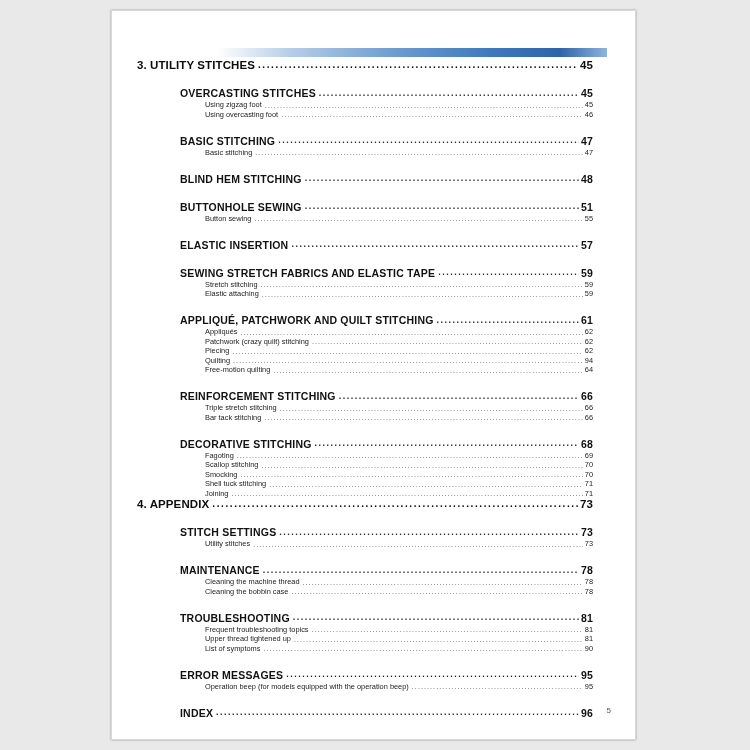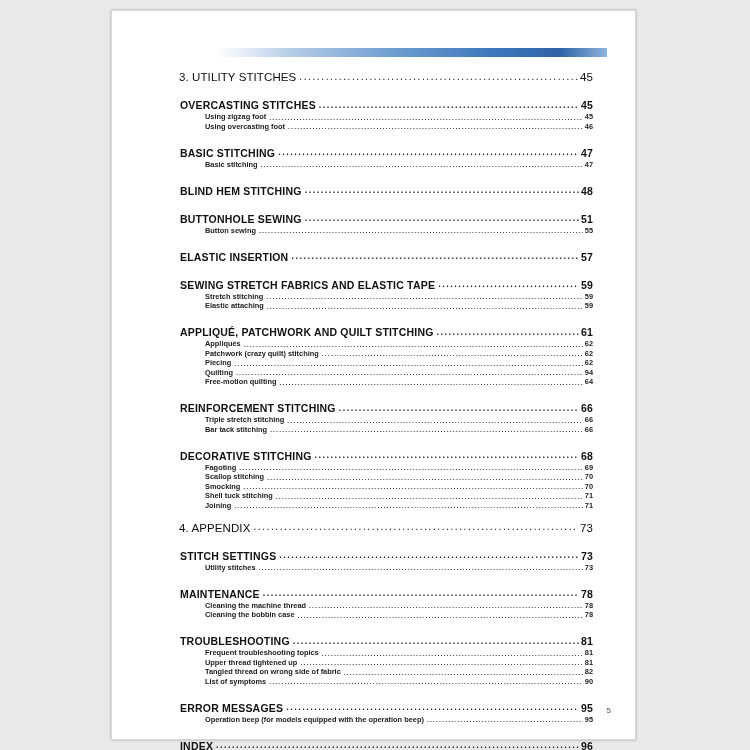--- a/index.html
+++ b/index.html
@@ -63,25 +63,25 @@
     overflow: hidden;
   }
   .pagenum {
     flex: 0 0 auto;
     text-align: right;
   }
 
   
   .lvl0 {
     font-size: 11.5px;
-    font-weight: normal;
+    font-weight: bold;
     color: #0d0d0d;
-    padding-left: 67px;
+    padding-left: 25px;
     padding-right: 22px;
-    margin-top: 12px;
+    margin-top: 0;
     margin-bottom: 2px;
     letter-spacing: .1px;
   }
   .lvl0 .dots::after { font-size: 10px; color: #111; letter-spacing: 1.6px; }
   .lvl0 .pagenum { font-size: 11.5px; }
 
   
   .lvl1 {
     font-size: 10.5px;
     font-weight: bold;
@@ -91,21 +91,21 @@
     margin-top: 16px;
     margin-bottom: 1px;
     letter-spacing: .2px;
   }
   .lvl1 .dots::after { font-size: 9px; color: #222; letter-spacing: 1.5px; }
   .lvl1 .pagenum { font-size: 10.5px; }
 
   
   .lvl2 {
     font-size: 7.4px;
-    font-weight: bold;
+    font-weight: normal;
     color: #222;
     padding-left: 93px;
     padding-right: 22px;
     margin-top: 0.5px;
     margin-bottom: 0.5px;
   }
   .lvl2 .dots::after { font-size: 7px; color: #444; letter-spacing: 1.1px; }
   .lvl2 .pagenum { font-size: 7.4px; }
 
   .page-number {
@@ -301,25 +301,20 @@
         <span class="label">Frequent troubleshooting topics</span>
         <span class="dots"></span>
         <span class="pagenum">81</span>
       </div>
       <div class="row lvl2">
         <span class="label">Upper thread tightened up</span>
         <span class="dots"></span>
         <span class="pagenum">81</span>
       </div>
       <div class="row lvl2">
-        <span class="label">Tangled thread on wrong side of fabric</span>
-        <span class="dots"></span>
-        <span class="pagenum">82</span>
-      </div>
-      <div class="row lvl2">
         <span class="label">List of symptoms</span>
         <span class="dots"></span>
         <span class="pagenum">90</span>
       </div>
       <div class="row lvl1">
         <span class="label">ERROR MESSAGES</span>
         <span class="dots"></span>
         <span class="pagenum">95</span>
       </div>
       <div class="row lvl2">

